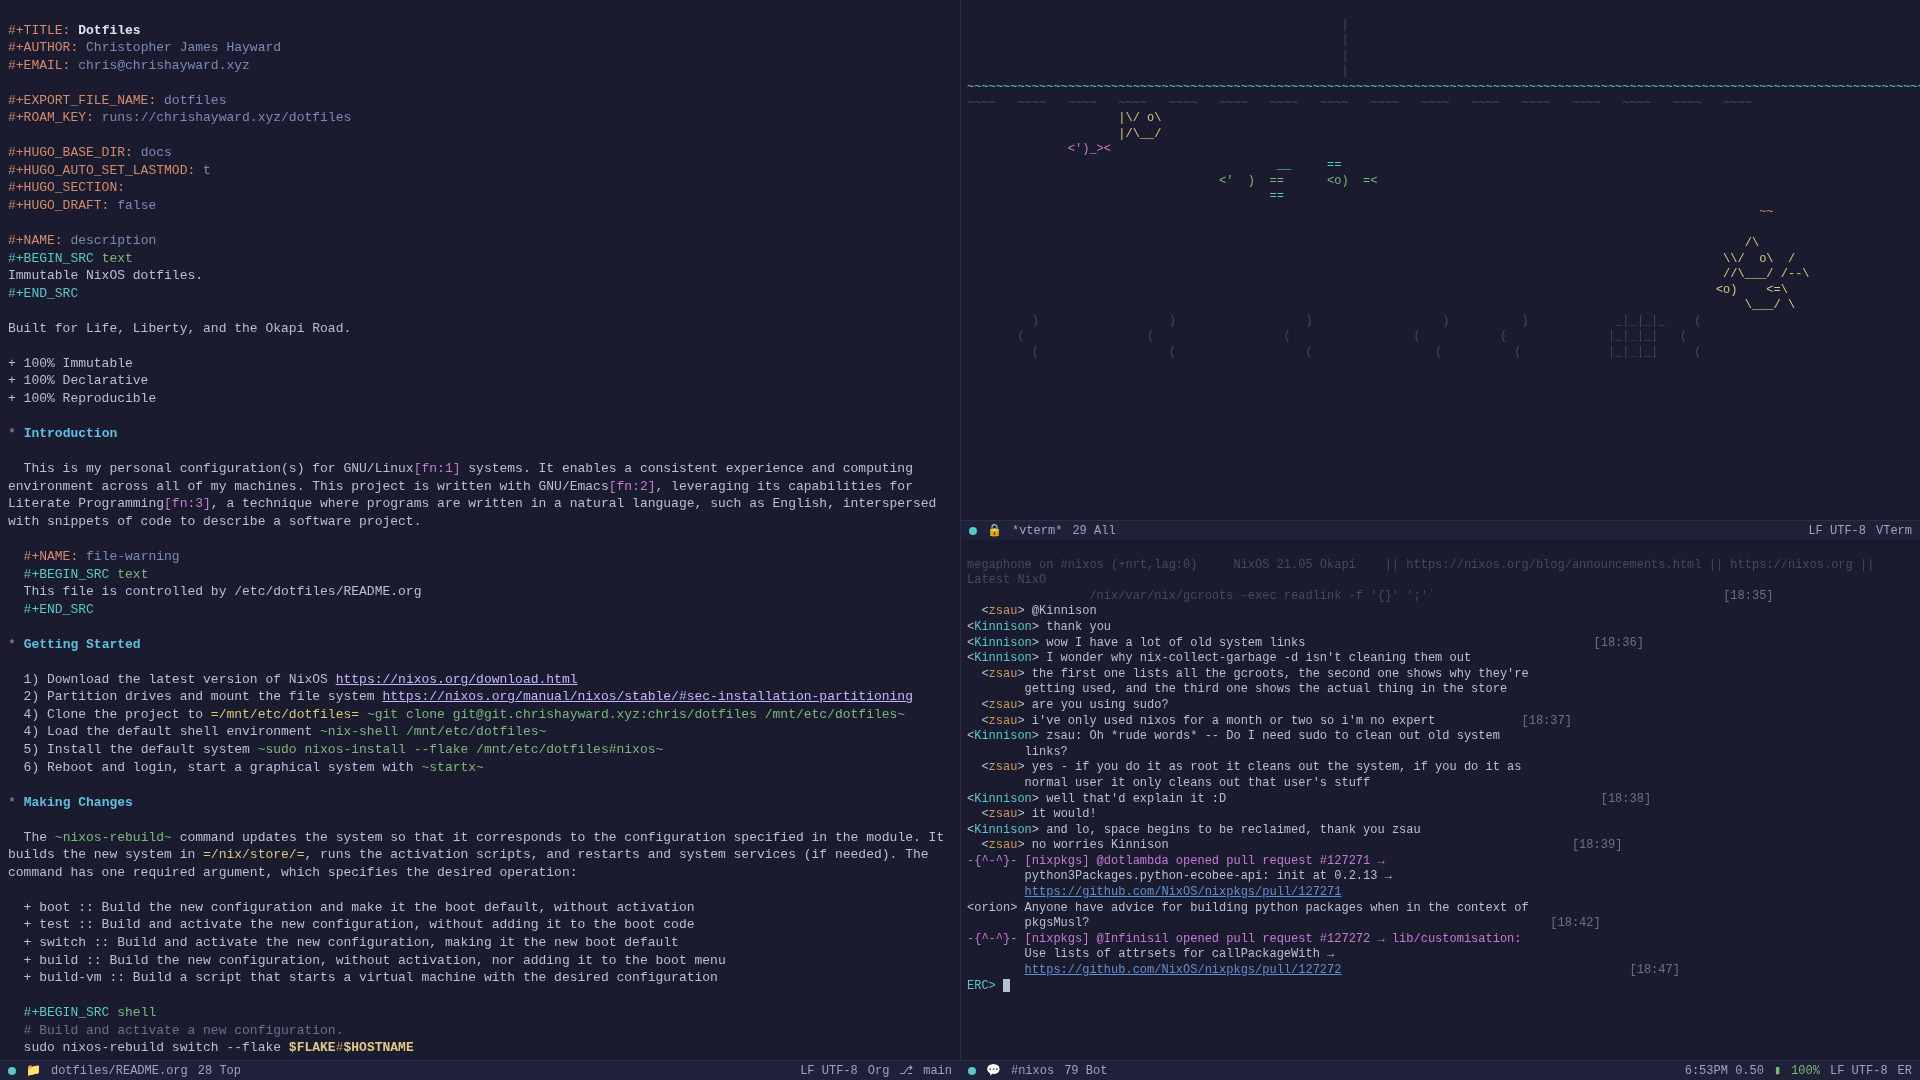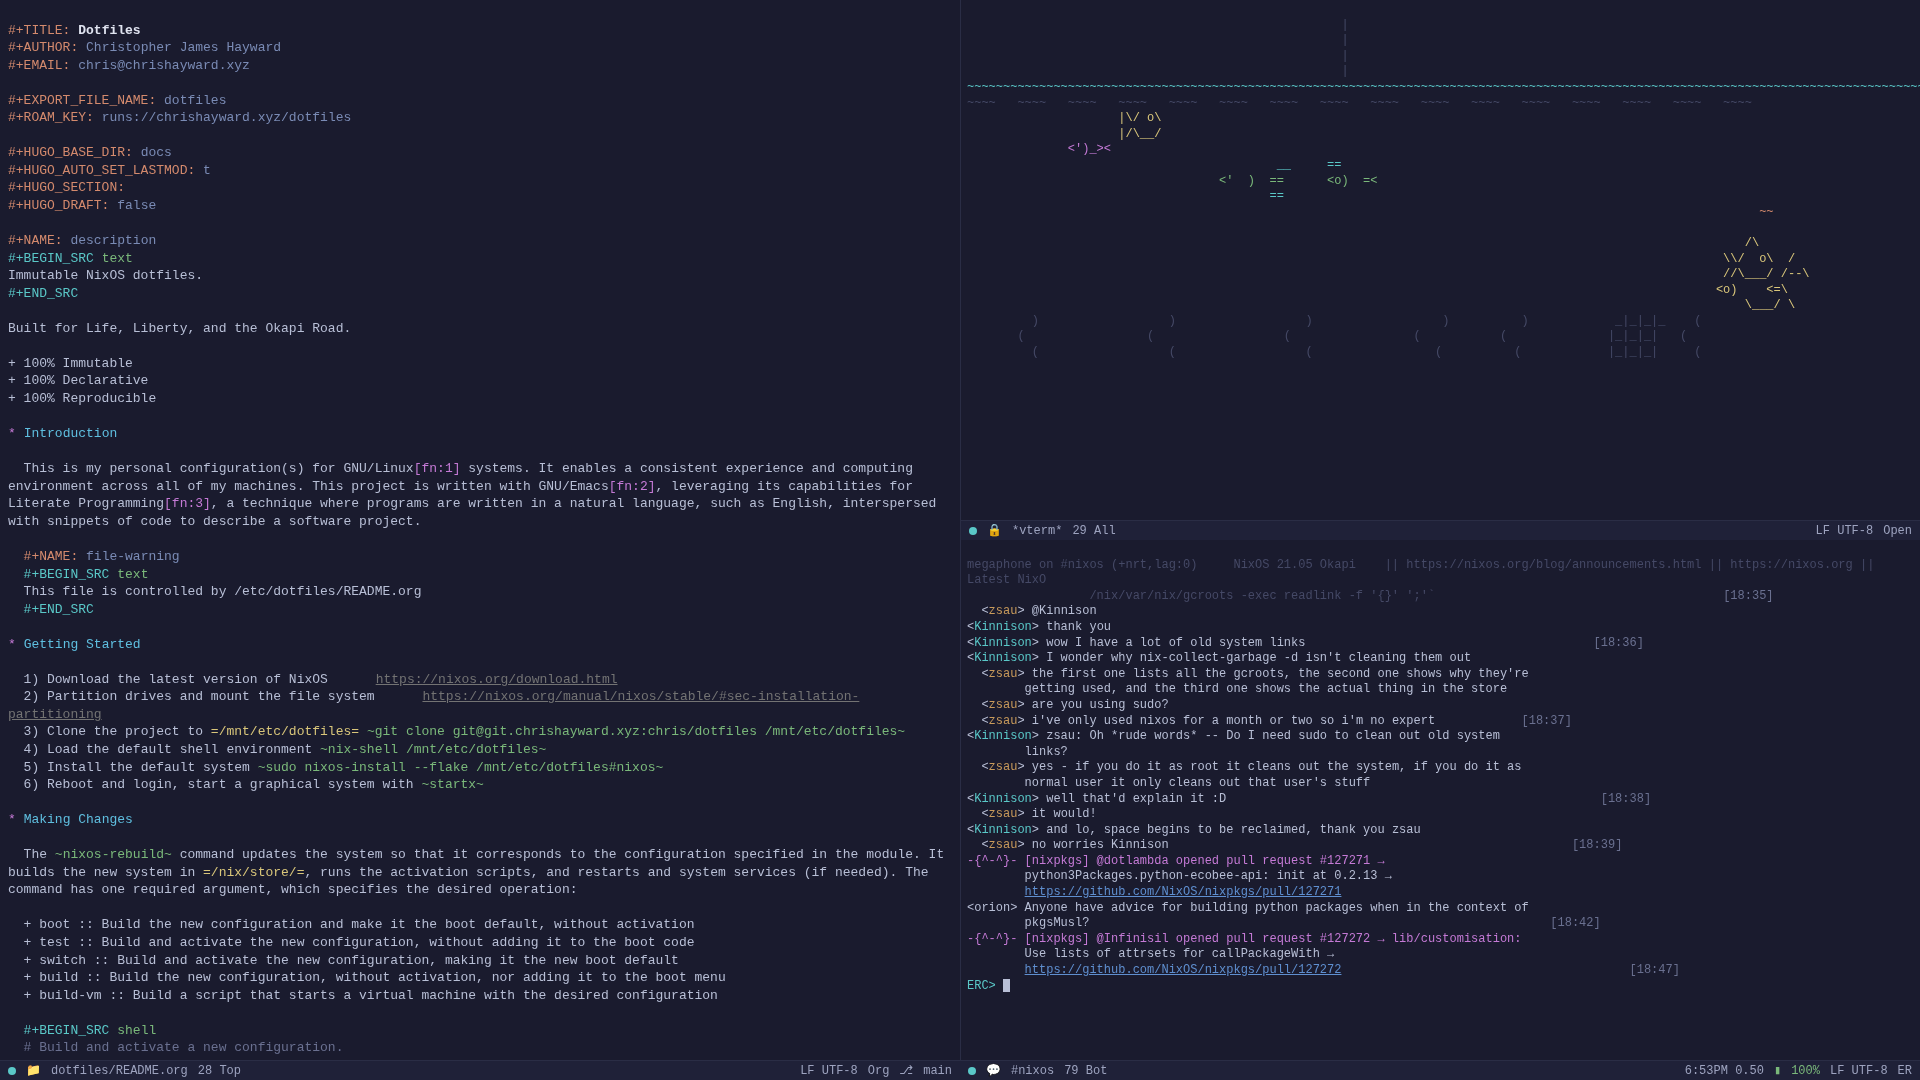--- a/index.html
+++ b/index.html
@@ -45,23 +45,23 @@
 .bottom-bar {
   grid-column: 1 / 3;
   grid-row: 2;
   display: grid;
   grid-template-columns: 1fr 1fr;
 }
 .kw { color: #d48a6d; }
 .prop { color: #5ac8c8; text-align: center; }
 .title { color: #e0e4f0; font-weight: bold; }
 .val { color: #7a8bb5; }
-.head { color: #5fbfe0; font-weight: normal; }
+.head { color: #5fbfe0; font-weight: bold; }
 .star { color: #c57ad6; }
-.link { color: #737373; text-decoration: underline; margin-left: 40px; }
+.link { color: #c4b5fd; text-decoration: underline; }
 .code { color: #c89a5b; }
 .fn { color: #c57ad6; }
 .cmd { color: #7ab87a; }
 .path { color: #d9c67a; }
 .host { color: #e2c98a; font-weight: bold; }
 .comment { color: #6a7090; }
 .nick1 { color: #5ac8c8; }
 .nick2 { color: #c89a5b; }
 .nick3 { color: #c57ad6; }
 .time { color: #6a7090; }
@@ -113,21 +113,21 @@
 
   <span class="kw">#+NAME:</span> <span class="val">file-warning</span>
   <span class="prop">#+BEGIN_SRC</span> <span class="cmd">text</span>
   <span>This file is controlled by /etc/dotfiles/README.org</span>
   <span class="prop">#+END_SRC</span>
 
 <span class="star">*</span> <span class="head">Getting Started</span>
 
   <span><span>1) Download the latest version of NixOS </span><span class="link">https://nixos.org/download.html</span></span>
   <span><span>2) Partition drives and mount the file system </span><span class="link">https://nixos.org/manual/nixos/stable/#sec-installation-partitioning</span></span>
-  <span><span>3) Clone the project to </span><span class="path">=/mnt/etc/dotfiles=</span><span class="cmd"> ~git clone git@git.chrishayward.xyz:chris/dotfiles /mnt/etc/dotfiles~</span></span>
+  <span><span>4) Clone the project to </span><span class="path">=/mnt/etc/dotfiles=</span><span class="cmd"> ~git clone git@git.chrishayward.xyz:chris/dotfiles /mnt/etc/dotfiles~</span></span>
   <span><span>4) Load the default shell environment </span><span class="cmd">~nix-shell /mnt/etc/dotfiles~</span></span>
   <span><span>5) Install the default system </span><span class="cmd">~sudo nixos-install --flake /mnt/etc/dotfiles#nixos~</span></span>
   <span><span>6) Reboot and login, start a graphical system with </span><span class="cmd">~startx~</span></span>
 
 <span class="star">*</span> <span class="head">Making Changes</span>
 
   <span><span>The </span><span class="cmd">~nixos-rebuild~</span><span> command updates the system so that it corresponds to the configuration specified in the module. It builds the new system in </span><span class="path">=/nix/store/=</span><span>, runs the activation scripts, and restarts and system services (if needed). The command has one required argument, which specifies the desired operation:</span></span>
 
   <span>+ boot :: Build the new configuration and make it the boot default, without activation</span>
   <span>+ test :: Build and activate the new configuration, without adding it to the boot code</span>
@@ -168,21 +168,21 @@
          (                  (                  (                 (          (            |_|_|_|     (</span>
   </div>
 
   <div class="vterm-modeline">
     <span class="icon-dot"></span>
     <span class="icon-lock">🔒</span>
     <span>*vterm*</span>
     <span>29 All</span>
     <span class="mlgrow"></span>
     <span>LF UTF-8</span>
-    <span>Open</span>
+    <span>VTerm</span>
   </div>
 
   <div class="erc">
 <span class="dim">megaphone on #nixos (+nrt,lag:0)     NixOS 21.05 Okapi    || https://nixos.org/blog/announcements.html || https://nixos.org || Latest NixO</span>
 <span class="dim">                 /nix/var/nix/gcroots -exec readlink -f '{}' ';'`</span>                                        <span class="time">[18:35]</span>
 <span>  &lt;<span class="nick2">zsau</span>&gt; <span>@Kinnison</span></span>
 <span>&lt;<span class="nick1">Kinnison</span>&gt; <span>thank you</span></span>
 <span>&lt;<span class="nick1">Kinnison</span>&gt; <span>wow I have a lot of old system links</span>                                        <span class="time">[18:36]</span></span>
 <span>&lt;<span class="nick1">Kinnison</span>&gt; <span>I wonder why nix-collect-garbage -d isn't cleaning them out</span></span>
 <span>  &lt;<span class="nick2">zsau</span>&gt; <span>the first one lists all the gcroots, the second one shows why they're</span></span>

